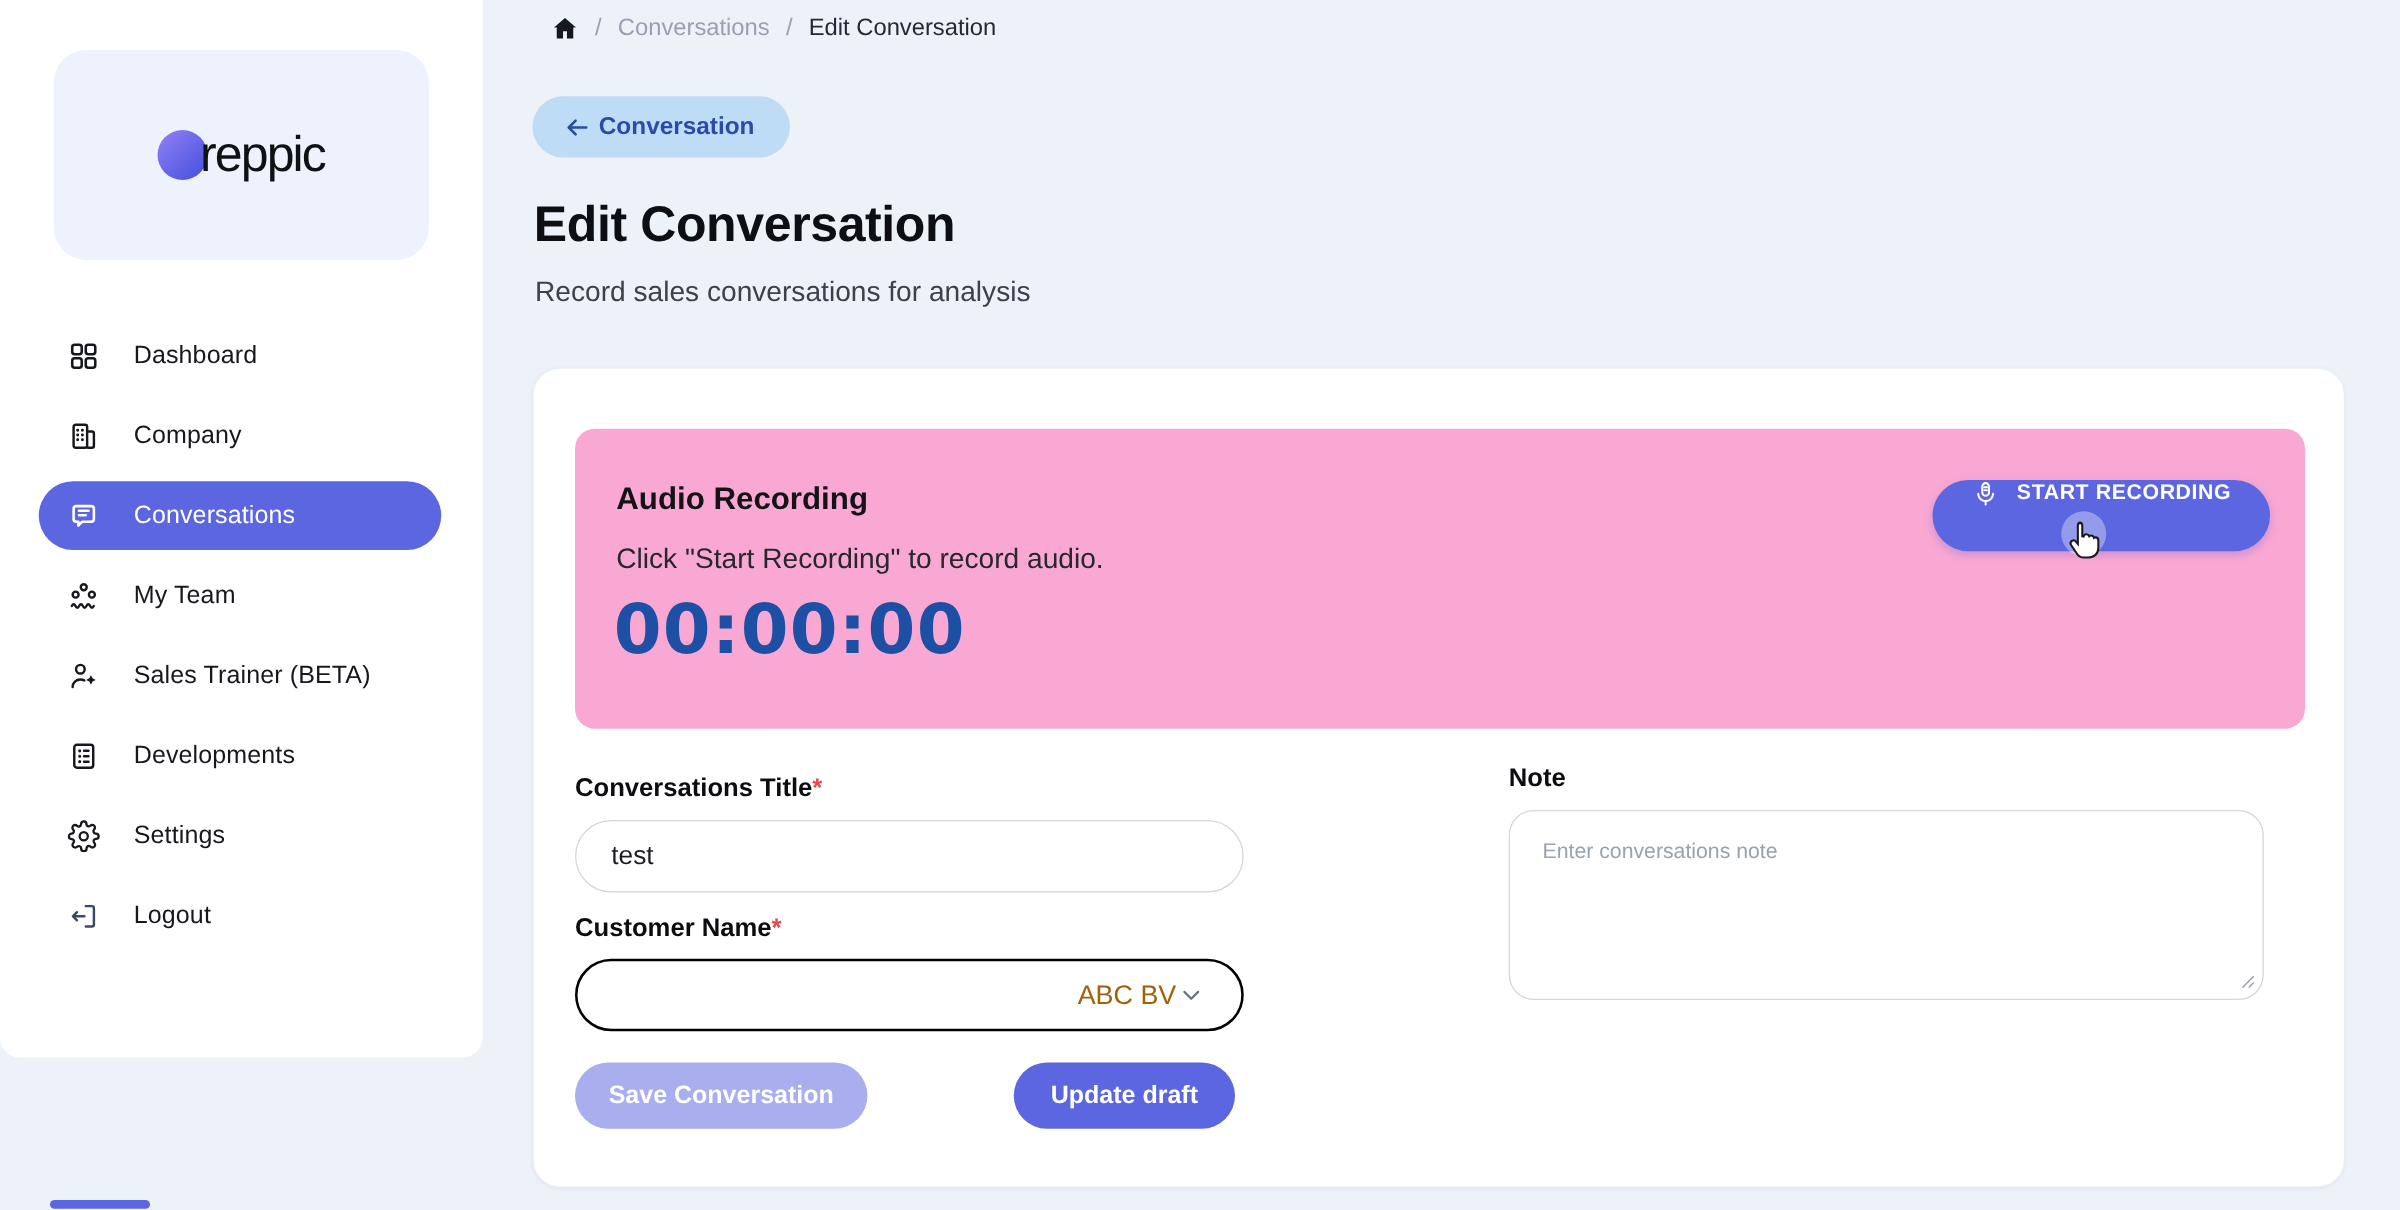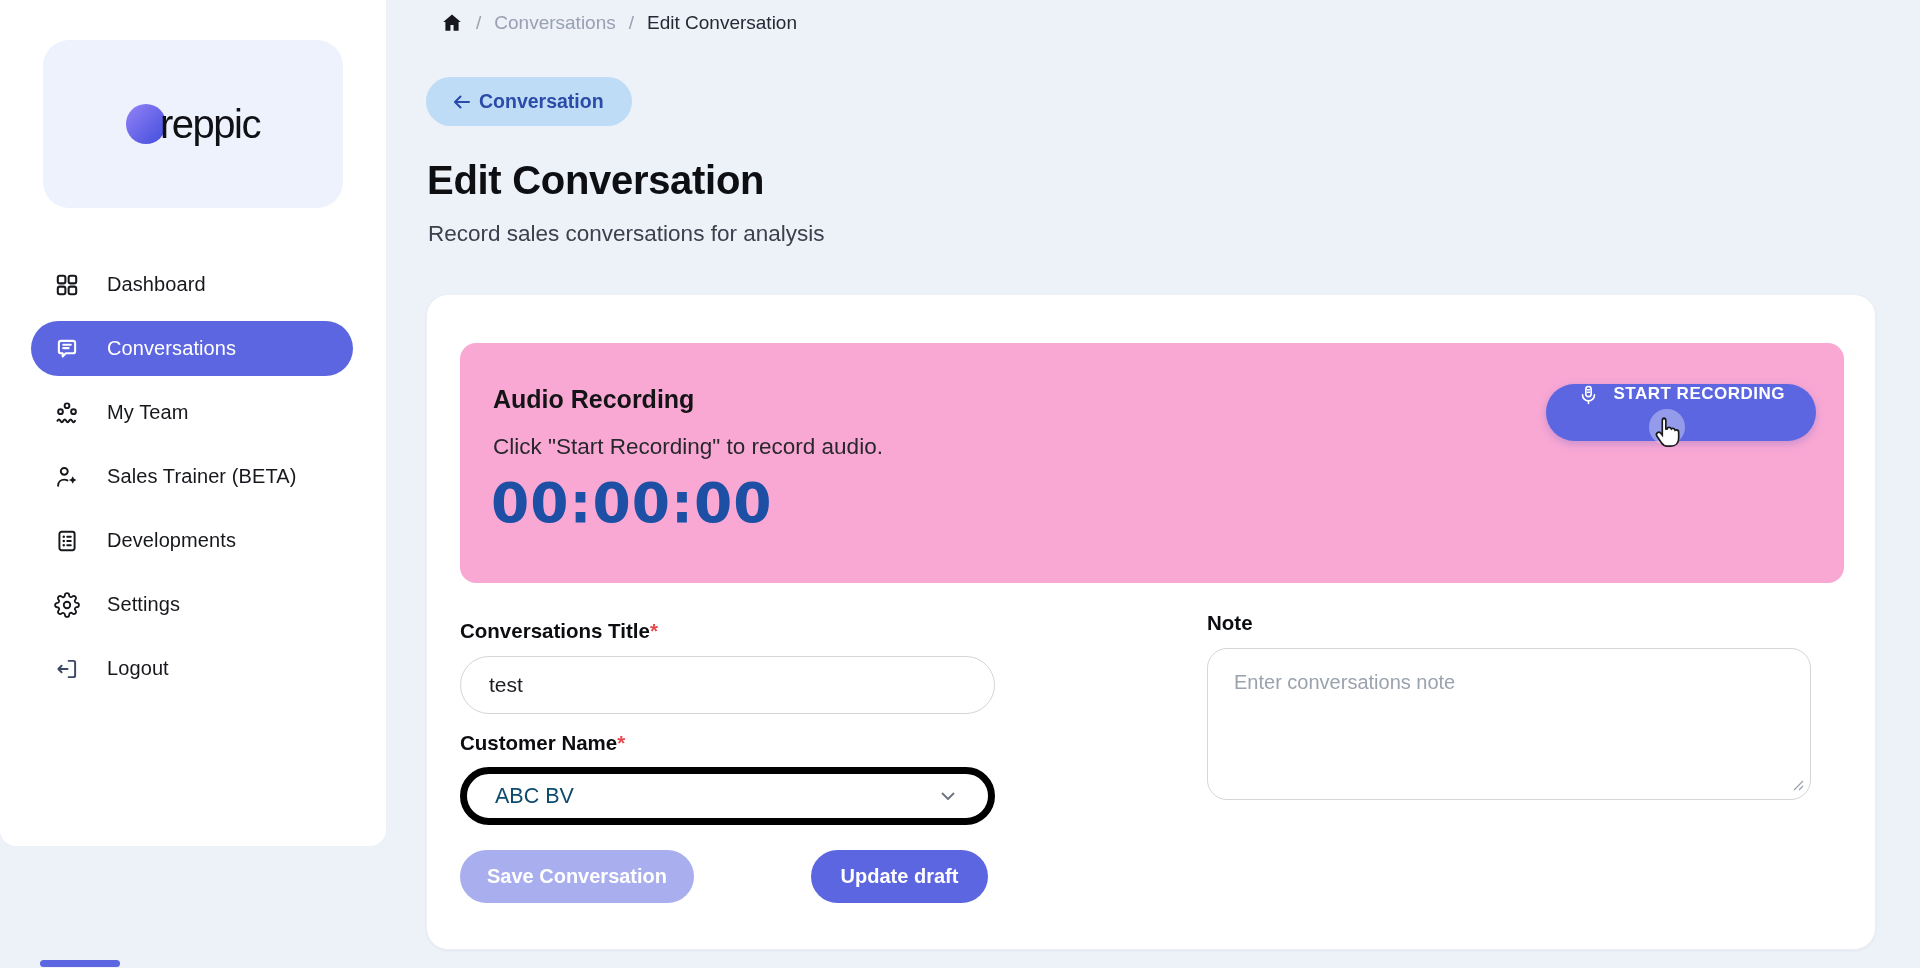--- a/index.html
+++ b/index.html
@@ -40,24 +40,24 @@
   .audio-title{position:absolute;left:33px;top:42px;font-size:25px;font-weight:700;color:#141417}
   .audio-instruction{position:absolute;left:33px;top:91px;font-size:22.5px;color:#27272c}
   .audio-timer{position:absolute;left:31px;top:128px;font-family:"DejaVu Sans",sans-serif;font-size:55px;font-weight:700;color:#1d4fa4;letter-spacing:1px}
   .start-btn{position:absolute;right:28px;top:41px;height:57px;padding:0 31px;border:none;border-radius:29px;background:#5c66e0;color:#fff;font-size:17px;font-weight:700;letter-spacing:.5px;display:flex;align-items:flex-start;gap:13px;cursor:pointer;box-shadow:0 3px 8px rgba(76,81,191,.28);font-family:inherit;white-space:nowrap}
   .start-btn svg{width:23px;height:23px}
 
   
   .field-label{position:absolute;font-size:20.5px;font-weight:700;color:#0c0d10}
   .req{color:#e5484d;font-weight:700}
   .text-input{position:absolute;left:33px;top:361px;width:535px;height:58px;border:1px solid #d5d5da;border-radius:29px;background:#fff;font-size:21px;color:#1b1d22;padding:0 28px;font-family:inherit;outline:none}
-  .select-box{position:absolute;left:33px;top:472px;width:535px;height:58px;border:7px solid #000000;border-radius:29px;background:#fff;font-size:21.5px;color:#0c4a6e;padding:0 28px;display:flex;align-items:center;justify-content:space-between;cursor:pointer}
+  .select-box{position:absolute;left:33px;top:472px;width:535px;height:58px;border:2px solid #000000;border-radius:29px;background:#fff;font-size:21.5px;color:#a16207;padding:0 28px;display:flex;align-items:center;justify-content:flex-end;cursor:pointer}
   .select-box svg{width:24px;height:24px}
   .note-wrap{position:absolute;left:780px;top:353px;width:604px;height:152px}
-  .note-area{width:100%;height:100%;border:1px solid #d5d5da;border-radius:20px;background:#fff;font-size:20px;color:#1b1d22;padding:22px 26px;font-family:inherit;resize:none;outline:none}
+  .note-area{width:100%;height:100%;border:1px solid #d5d5da;border-radius:20px;background:#fff;font-size:17px;color:#1b1d22;padding:22px 26px;font-family:inherit;resize:none;outline:none}
   .note-area::placeholder{color:#9aa2ad}
   .resize-handle{position:absolute;right:7px;bottom:9px}
   .btn{position:absolute;top:555px;height:53px;border:none;border-radius:27px;color:#fff;font-size:20px;font-weight:700;font-family:inherit;display:flex;align-items:center;justify-content:center;cursor:pointer}
   .btn-save{left:33px;width:234px;background:#a9aeee;cursor:default}
   .btn-update{left:384px;width:177px;background:#5c66e0}
 
   
   .ripple{position:absolute;left:1649px;top:409px;width:36px;height:36px;border-radius:50%;background:rgba(255,255,255,.35)}
   .cursor{position:absolute;left:1652px;top:416px;width:30px;height:33px}
 </style>
@@ -73,20 +73,30 @@
       <div class="nav-item">
         <span class="nav-icon">
           <svg viewBox="0 0 24 24" fill="none" stroke="currentColor" stroke-width="1.9">
             <rect x="3.5" y="3.5" width="7" height="7" rx="1.8"></rect>
             <rect x="13.5" y="3.5" width="7" height="7" rx="1.8"></rect>
             <rect x="3.5" y="13.5" width="7" height="7" rx="1.8"></rect>
             <rect x="13.5" y="13.5" width="7" height="7" rx="1.8"></rect>
           </svg>
         </span>
         <span class="nav-label">Dashboard</span>
+      </div>
+      <div class="nav-item">
+        <span class="nav-icon">
+          <svg viewBox="0 0 24 24" fill="none" stroke="currentColor" stroke-width="1.8">
+            <rect x="4.5" y="3.5" width="10" height="17" rx="1.5"></rect>
+            <path d="M14.5 8.5h3.5a1.5 1.5 0 0 1 1.5 1.5v9a1.5 1.5 0 0 1-1.5 1.5h-3.5"></path>
+            <path d="M7.5 7.5h.01M11 7.5h.01M7.5 11h.01M11 11h.01M7.5 14.5h.01M11 14.5h.01" stroke-linecap="round" stroke-width="2.2"></path>
+          </svg>
+        </span>
+        <span class="nav-label">Company</span>
       </div>
       <div class="nav-item active">
         <span class="nav-icon">
           <svg viewBox="0 0 24 24" fill="none" stroke="currentColor" stroke-width="1.9" stroke-linejoin="round">
             <path d="M4.5 6.5a2 2 0 0 1 2-2h11a2 2 0 0 1 2 2v7.5a2 2 0 0 1-2 2h-6.6l-2.9 2.9v-2.9H6.5a2 2 0 0 1-2-2Z"></path>
             <path d="M8.5 8h7M8.5 11.2h5" stroke-linecap="round"></path>
           </svg>
         </span>
         <span class="nav-label">Conversations</span>
       </div>

